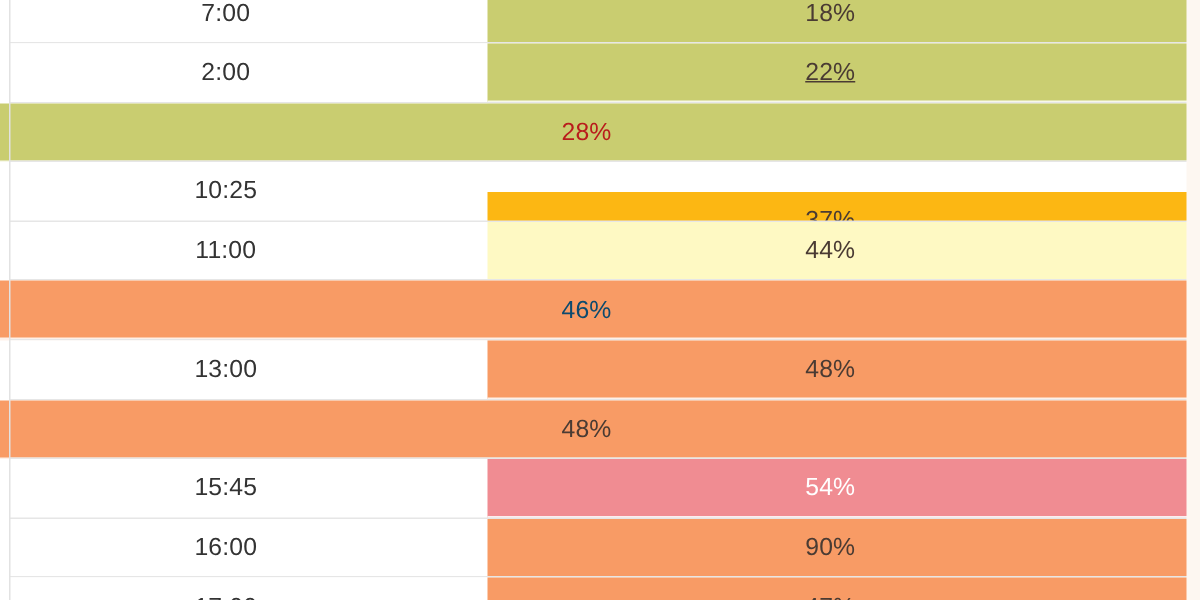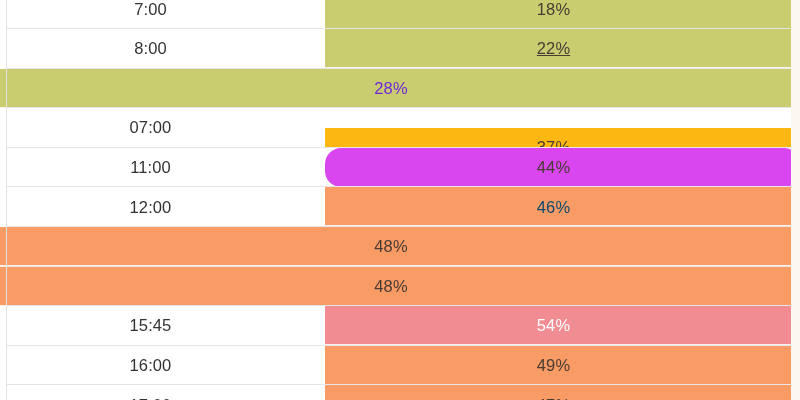--- a/index.html
+++ b/index.html
@@ -88,59 +88,59 @@
 
 <div id="heatmap-table">
   <div class="left-rule"></div>
   <div class="rows" id="rows">
       <div class="row">
         <div class="cell-label">7:00</div>
         <div class="cell-value" style="background: rgb(201, 205, 112); color: rgb(74, 59, 51);">18%</div>
         <div class="row-divider"></div>
       </div>
       <div class="row">
-        <div class="cell-label">8:00</div>
+        <div class="cell-label">2:00</div>
         <div class="cell-value" style="background: rgb(201, 205, 112); color: rgb(74, 59, 51); text-decoration: underline;">22%</div>
         <div class="row-divider"></div>
       </div>
       <div class="row">
-        <div class="cell-value" style="background: rgb(201, 205, 112); color: #6d28d9;">28%</div>
+        <div class="cell-value" style="background: rgb(201, 205, 112); color: #b91c1c;">28%</div>
         <div class="row-divider"></div>
       </div>
       <div class="row">
-        <div class="cell-label">07:00</div>
+        <div class="cell-label">10:25</div>
         <div class="cell-value" style="background: rgb(252, 183, 19); color: rgb(74, 59, 51); margin-top: 20px;">37%</div>
         <div class="row-divider"></div>
       </div>
       <div class="row">
         <div class="cell-label">11:00</div>
-        <div class="cell-value" style="background: #d946ef; color: rgb(74, 59, 51); border-radius: 16px;">44%</div>
+        <div class="cell-value" style="background: #fef9c3; color: rgb(74, 59, 51);">44%</div>
         <div class="row-divider"></div>
       </div>
       <div class="row">
-        <div class="cell-label">12:00</div>
         <div class="cell-value" style="background: rgb(248, 155, 101); color: #0c4a6e;">46%</div>
         <div class="row-divider"></div>
       </div>
       <div class="row">
+        <div class="cell-label">13:00</div>
         <div class="cell-value" style="background: rgb(248, 155, 101); color: rgb(74, 59, 51);">48%</div>
         <div class="row-divider"></div>
       </div>
       <div class="row">
         <div class="cell-value" style="background: rgb(248, 155, 101); color: rgb(74, 59, 51);">48%</div>
         <div class="row-divider"></div>
       </div>
       <div class="row">
         <div class="cell-label">15:45</div>
         <div class="cell-value" style="background: rgb(240, 140, 146); color: rgb(255, 255, 255); text-align: center;">54%</div>
         <div class="row-divider"></div>
       </div>
       <div class="row">
         <div class="cell-label">16:00</div>
-        <div class="cell-value" style="background: rgb(248, 155, 101); color: rgb(74, 59, 51);">49%</div>
+        <div class="cell-value" style="background: rgb(248, 155, 101); color: rgb(74, 59, 51);">90%</div>
         <div class="row-divider"></div>
       </div>
       <div class="row">
         <div class="cell-label">17:00</div>
         <div class="cell-value" style="background: rgb(248, 155, 101); color: rgb(74, 59, 51);">47%</div>
       </div>
     </div>
   <div class="right-edge"></div>
 </div>
 

